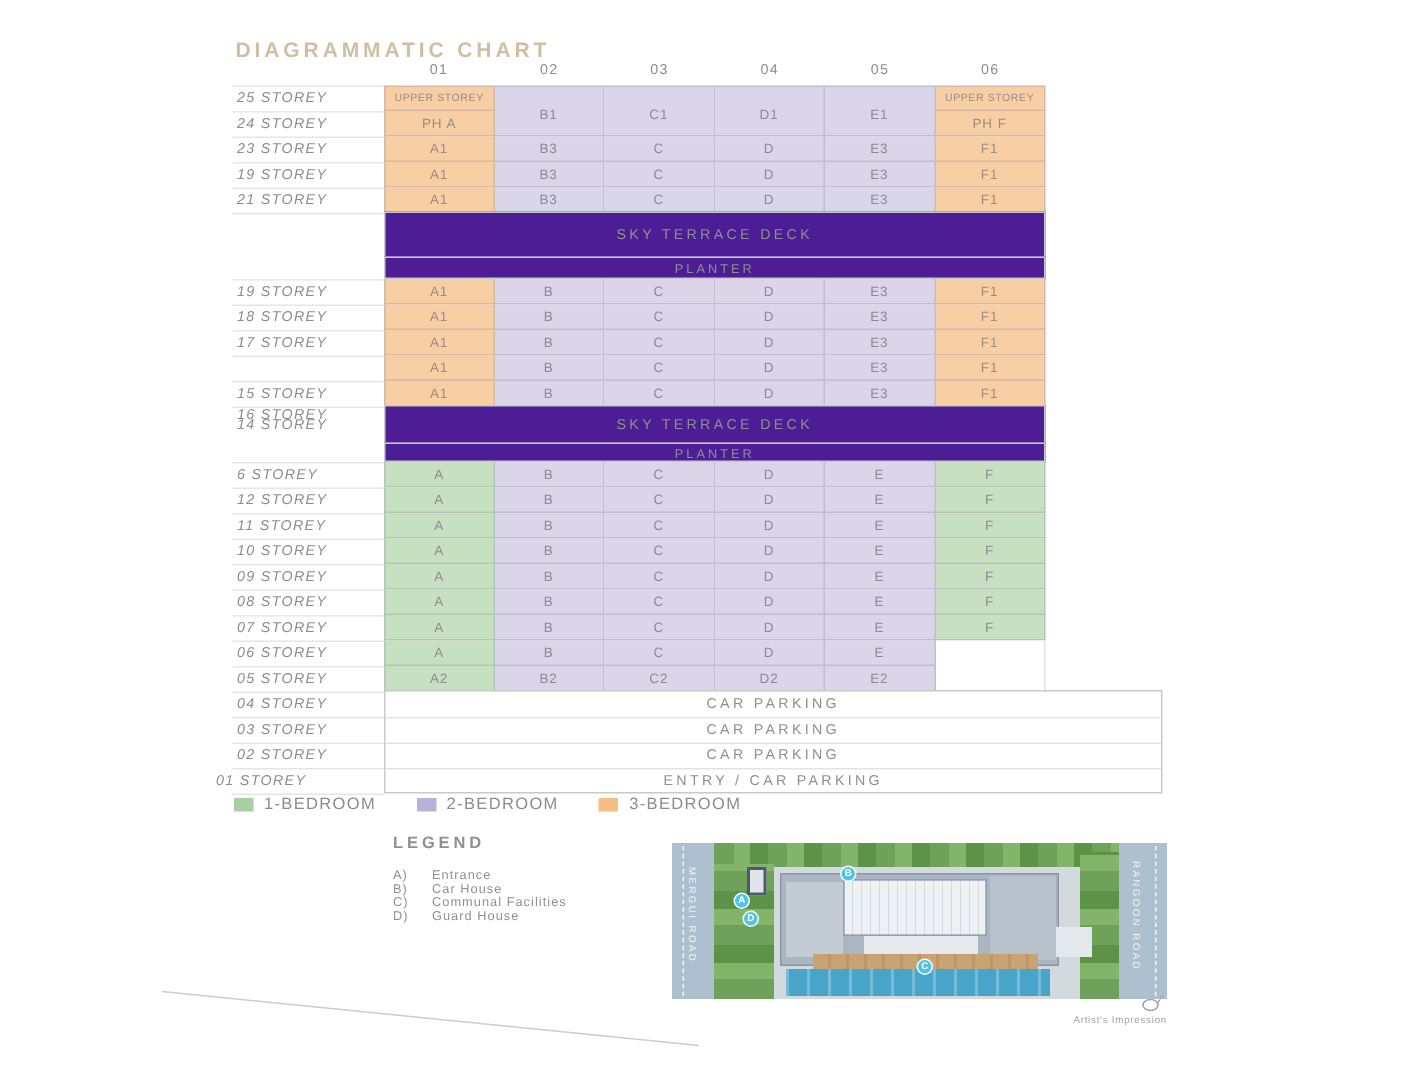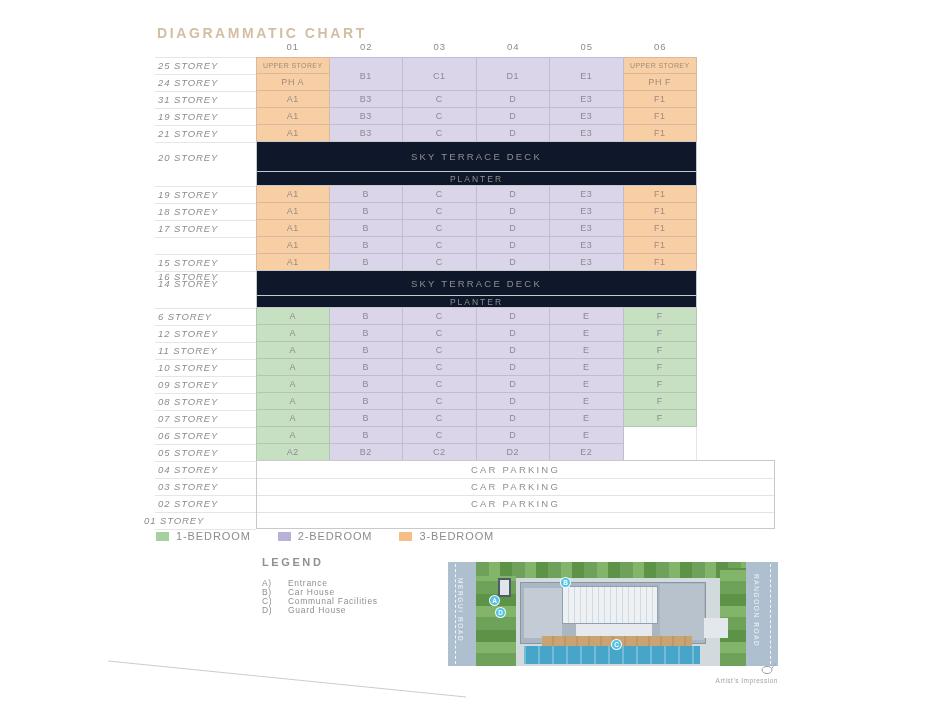--- a/index.html
+++ b/index.html
@@ -26,21 +26,21 @@
     position:absolute;box-sizing:border-box;
     display:flex;align-items:center;justify-content:center;
     color:#8e8a93;font-size:9px;letter-spacing:.6px;text-align:center;line-height:8px;
   }
   .c-1bed{background:#c8e0c2;}
   .c-2bed{background:#dad5e9;}
   .c-3bed{background:#f8cfa4;color:#9a8c80;}
   .c-empty{background:#ffffff;}
   .cell .two-line{font-size:7px;line-height:7.5px;letter-spacing:.4px;}
   .band{
-    position:absolute;box-sizing:border-box;background:#0f172a;border:1px solid #c9c9c9;
+    position:absolute;box-sizing:border-box;background:#4c1d95;border:1px solid #c9c9c9;
     display:flex;align-items:center;justify-content:center;
     color:#8f8f8f;font-size:9.5px;letter-spacing:2.2px;white-space:nowrap;
   }
   .band.planter{font-size:8.5px;letter-spacing:2px;}
   .span-box{position:absolute;box-sizing:border-box;background:#fff;border:1px solid #c9c9c9;}
   .span-line{position:absolute;left:0;height:1px;background:#e3e3e3;width:100%;}
   .span-text{
     position:absolute;left:0;width:100%;height:17px;
     display:flex;align-items:center;justify-content:center;
     color:#8f8f8f;font-size:9.5px;letter-spacing:2.2px;
@@ -115,21 +115,21 @@
     <div class="cell c-3bed" style="left: 623.5px; top: 57px; width: 73.5px; height: 17px; border-right: 1px solid rgba(128, 124, 150, 0.28); border-bottom: 1px solid rgba(128, 124, 150, 0.28); border-top: 1px solid rgba(128, 124, 150, 0.28);">
       <span class="two-line">UPPER STOREY</span>
     </div>
     <div class="storey-label" style="left: 155px; top: 74px; width: 101px; height: 17px;">24 STOREY</div>
     <div class="cell c-3bed" style="left: 256px; top: 74px; width: 73.5px; height: 17px; border-right: 1px solid rgba(128, 124, 150, 0.28); border-bottom: 1px solid rgba(128, 124, 150, 0.28); border-left: 1px solid rgba(128, 124, 150, 0.28);">
       <span>PH A</span>
     </div>
     <div class="cell c-3bed" style="left: 623.5px; top: 74px; width: 73.5px; height: 17px; border-right: 1px solid rgba(128, 124, 150, 0.28); border-bottom: 1px solid rgba(128, 124, 150, 0.28);">
       <span>PH F</span>
     </div>
-    <div class="storey-label" style="left: 155px; top: 91px; width: 101px; height: 17px;">31 STOREY</div>
+    <div class="storey-label" style="left: 155px; top: 91px; width: 101px; height: 17px;">23 STOREY</div>
     <div class="cell c-3bed" style="left: 256px; top: 91px; width: 73.5px; height: 17px; border-right: 1px solid rgba(128, 124, 150, 0.28); border-bottom: 1px solid rgba(128, 124, 150, 0.28); border-left: 1px solid rgba(128, 124, 150, 0.28);">
       <span>A1</span>
     </div>
     <div class="cell c-2bed" style="left: 329.5px; top: 91px; width: 73.5px; height: 17px; border-right: 1px solid rgba(128, 124, 150, 0.28); border-bottom: 1px solid rgba(128, 124, 150, 0.28);">
       <span>B3</span>
     </div>
     <div class="cell c-2bed" style="left: 403px; top: 91px; width: 73.5px; height: 17px; border-right: 1px solid rgba(128, 124, 150, 0.28); border-bottom: 1px solid rgba(128, 124, 150, 0.28);">
       <span>C</span>
     </div>
     <div class="cell c-2bed" style="left: 476.5px; top: 91px; width: 73.5px; height: 17px; border-right: 1px solid rgba(128, 124, 150, 0.28); border-bottom: 1px solid rgba(128, 124, 150, 0.28);">
@@ -172,21 +172,20 @@
     </div>
     <div class="cell c-2bed" style="left: 476.5px; top: 125px; width: 73.5px; height: 17px; border-right: 1px solid rgba(128, 124, 150, 0.28); border-bottom: 1px solid rgba(128, 124, 150, 0.28);">
       <span>D</span>
     </div>
     <div class="cell c-2bed" style="left: 550px; top: 125px; width: 73.5px; height: 17px; border-right: 1px solid rgba(128, 124, 150, 0.28); border-bottom: 1px solid rgba(128, 124, 150, 0.28);">
       <span>E3</span>
     </div>
     <div class="cell c-3bed" style="left: 623.5px; top: 125px; width: 73.5px; height: 17px; border-right: 1px solid rgba(128, 124, 150, 0.28); border-bottom: 1px solid rgba(128, 124, 150, 0.28);">
       <span>F1</span>
     </div>
-    <div class="storey-label" style="left: 155px; top: 142px; width: 101px; height: 30px;">20 STOREY</div>
     <div class="band" style="left: 256px; top: 141px; width: 441px; height: 31px;">SKY TERRACE DECK</div>
     <div class="band planter" style="left: 256px; top: 171px; width: 441px; height: 15px;">PLANTER</div>
     <div class="storey-label" style="left: 155px; top: 186px; width: 101px; height: 17px;">19 STOREY</div>
     <div class="cell c-3bed" style="left: 256px; top: 186px; width: 73.5px; height: 17px; border-right: 1px solid rgba(128, 124, 150, 0.28); border-bottom: 1px solid rgba(128, 124, 150, 0.28); border-left: 1px solid rgba(128, 124, 150, 0.28);">
       <span>A1</span>
     </div>
     <div class="cell c-2bed" style="left: 329.5px; top: 186px; width: 73.5px; height: 17px; border-right: 1px solid rgba(128, 124, 150, 0.28); border-bottom: 1px solid rgba(128, 124, 150, 0.28);">
       <span>B</span>
     </div>
     <div class="cell c-2bed" style="left: 403px; top: 186px; width: 73.5px; height: 17px; border-right: 1px solid rgba(128, 124, 150, 0.28); border-bottom: 1px solid rgba(128, 124, 150, 0.28);">
@@ -455,20 +454,21 @@
     <div class="storey-label" style="left: 155px; top: 478px; width: 101px; height: 17px;">03 STOREY</div>
     <div class="storey-label" style="left: 155px; top: 495px; width: 101px; height: 17px;">02 STOREY</div>
     <div class="storey-label" style="left: 141px; top: 512px; width: 101px; height: 17px;">01 STOREY</div>
     <div class="span-box" style="left: 256px; top: 460px; width: 519px; height: 69px;">
       <div class="span-text" style="top: 0px;">CAR PARKING</div>
       <div class="span-line" style="top: 17px;"></div>
       <div class="span-text" style="top: 17px;">CAR PARKING</div>
       <div class="span-line" style="top: 34px;"></div>
       <div class="span-text" style="top: 34px;">CAR PARKING</div>
       <div class="span-line" style="top: 51px;"></div>
+      <div class="span-text" style="top: 51px;">ENTRY / CAR PARKING</div>
     </div>
     <div class="label-line" style="left: 155px; top: 57px; width: 101px;"></div>
     <div class="label-line" style="left: 155px; top: 74px; width: 101px;"></div>
     <div class="label-line" style="left: 155px; top: 91px; width: 101px;"></div>
     <div class="label-line" style="left: 155px; top: 108px; width: 101px;"></div>
     <div class="label-line" style="left: 155px; top: 125px; width: 101px;"></div>
     <div class="label-line" style="left: 155px; top: 142px; width: 101px;"></div>
     <div class="label-line" style="left: 155px; top: 186px; width: 101px;"></div>
     <div class="label-line" style="left: 155px; top: 203px; width: 101px;"></div>
     <div class="label-line" style="left: 155px; top: 220px; width: 101px;"></div>

